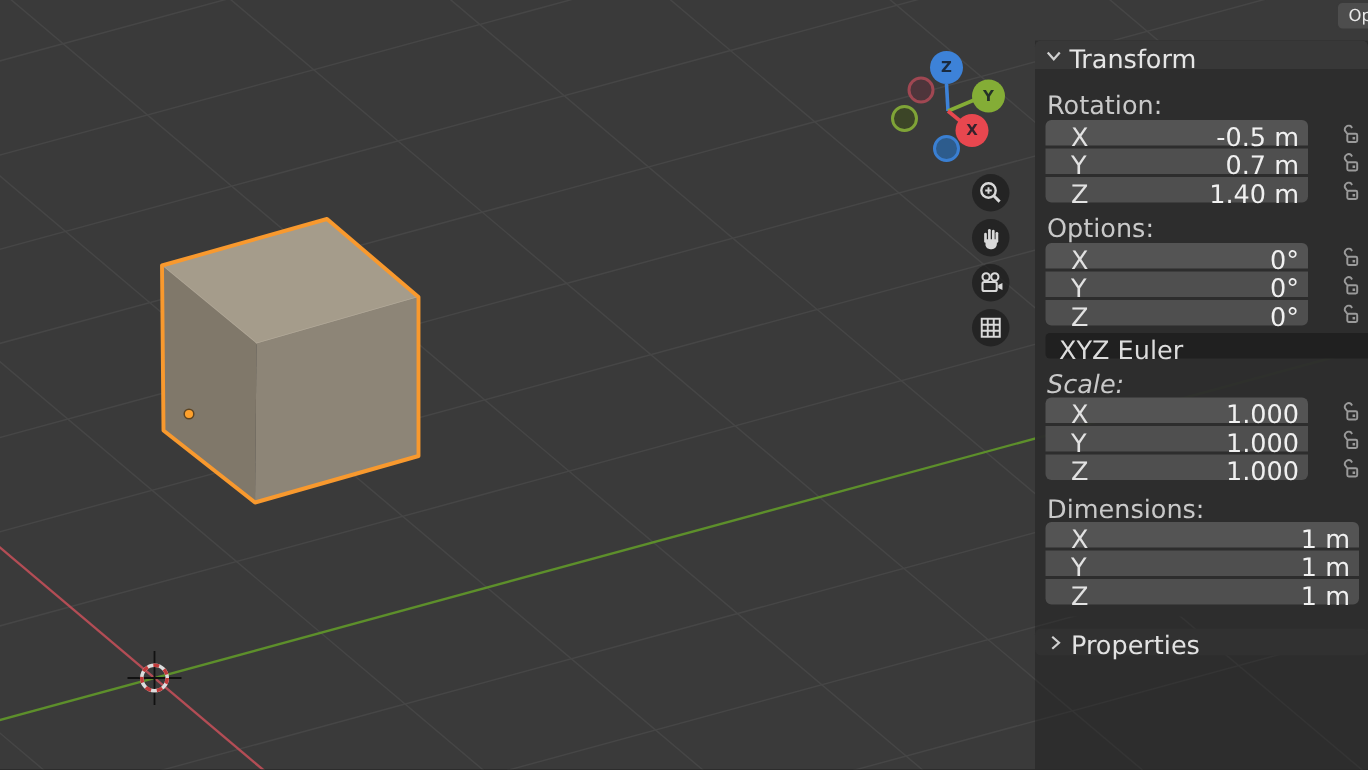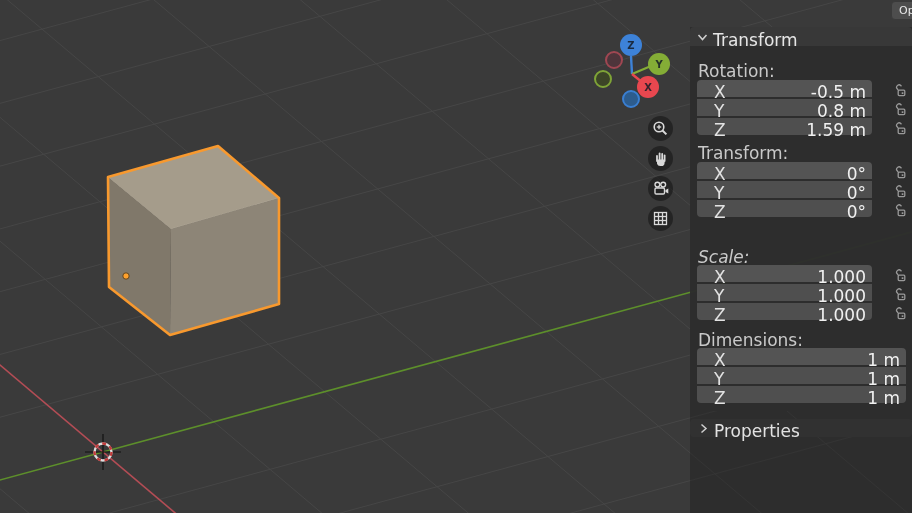--- a/index.html
+++ b/index.html
@@ -192,43 +192,43 @@
         <span class="ttl">Transform</span>
       </div>
 
       <span class="sec-label" style="top:34px;">Rotation:</span>
       <div class="frow r-top" style="top:53px;">
         <span class="ax">X</span>
         <span class="val">-0.5 m</span>
       </div>
       <div class="frow" style="top:72px;">
         <span class="ax">Y</span>
-        <span class="val">0.8 m</span>
+        <span class="val">0.7 m</span>
       </div>
       <div class="frow r-bot" style="top:91px;">
         <span class="ax">Z</span>
-        <span class="val">1.59 m</span>
+        <span class="val">1.40 m</span>
       </div>
       <div class="lockb" style="top:55px;"><svg width="13" height="14" viewBox="0 0 13 14">
             <path d="M4.2 6.2 L2.6 4.0 A2.6 2.6 0 0 1 6.8 1.4 l0.6 0.9" fill="none" stroke="#9a9a9a" stroke-width="1.3"></path>
             <rect x="4.2" y="6.2" width="6.6" height="5.4" rx="1" fill="none" stroke="#9a9a9a" stroke-width="1.3"></rect>
             <rect x="7.7" y="8.3" width="1.7" height="1.7" fill="#9a9a9a"></rect>
           </svg></div>
       <div class="lockb" style="top:74px;"><svg width="13" height="14" viewBox="0 0 13 14">
             <path d="M4.2 6.2 L2.6 4.0 A2.6 2.6 0 0 1 6.8 1.4 l0.6 0.9" fill="none" stroke="#9a9a9a" stroke-width="1.3"></path>
             <rect x="4.2" y="6.2" width="6.6" height="5.4" rx="1" fill="none" stroke="#9a9a9a" stroke-width="1.3"></rect>
             <rect x="7.7" y="8.3" width="1.7" height="1.7" fill="#9a9a9a"></rect>
           </svg></div>
       <div class="lockb" style="top:93px;"><svg width="13" height="14" viewBox="0 0 13 14">
             <path d="M4.2 6.2 L2.6 4.0 A2.6 2.6 0 0 1 6.8 1.4 l0.6 0.9" fill="none" stroke="#9a9a9a" stroke-width="1.3"></path>
             <rect x="4.2" y="6.2" width="6.6" height="5.4" rx="1" fill="none" stroke="#9a9a9a" stroke-width="1.3"></rect>
             <rect x="7.7" y="8.3" width="1.7" height="1.7" fill="#9a9a9a"></rect>
           </svg></div>
 
-      <span class="sec-label" style="top:116px;">Transform:</span>
+      <span class="sec-label" style="top:116px;">Options:</span>
       <div class="frow r-top" style="top:135px;">
         <span class="ax">X</span>
         <span class="val">0°</span>
       </div>
       <div class="frow" style="top:154px;">
         <span class="ax">Y</span>
         <span class="val">0°</span>
       </div>
       <div class="frow r-bot" style="top:173px;">
         <span class="ax">Z</span>
@@ -243,20 +243,23 @@
             <path d="M4.2 6.2 L2.6 4.0 A2.6 2.6 0 0 1 6.8 1.4 l0.6 0.9" fill="none" stroke="#9a9a9a" stroke-width="1.3"></path>
             <rect x="4.2" y="6.2" width="6.6" height="5.4" rx="1" fill="none" stroke="#9a9a9a" stroke-width="1.3"></rect>
             <rect x="7.7" y="8.3" width="1.7" height="1.7" fill="#9a9a9a"></rect>
           </svg></div>
       <div class="lockb" style="top:175px;"><svg width="13" height="14" viewBox="0 0 13 14">
             <path d="M4.2 6.2 L2.6 4.0 A2.6 2.6 0 0 1 6.8 1.4 l0.6 0.9" fill="none" stroke="#9a9a9a" stroke-width="1.3"></path>
             <rect x="4.2" y="6.2" width="6.6" height="5.4" rx="1" fill="none" stroke="#9a9a9a" stroke-width="1.3"></rect>
             <rect x="7.7" y="8.3" width="1.7" height="1.7" fill="#9a9a9a"></rect>
           </svg></div>
 
+      <div class="euler" style="top:195px;">
+        <span>XYZ Euler</span>
+      </div>
 
       <span class="sec-label" style="top:220px;font-style:italic;">Scale:</span>
       <div class="frow r-top" style="top:238px;">
         <span class="ax">X</span>
         <span class="val">1.000</span>
       </div>
       <div class="frow" style="top:257px;">
         <span class="ax">Y</span>
         <span class="val">1.000</span>
       </div>

